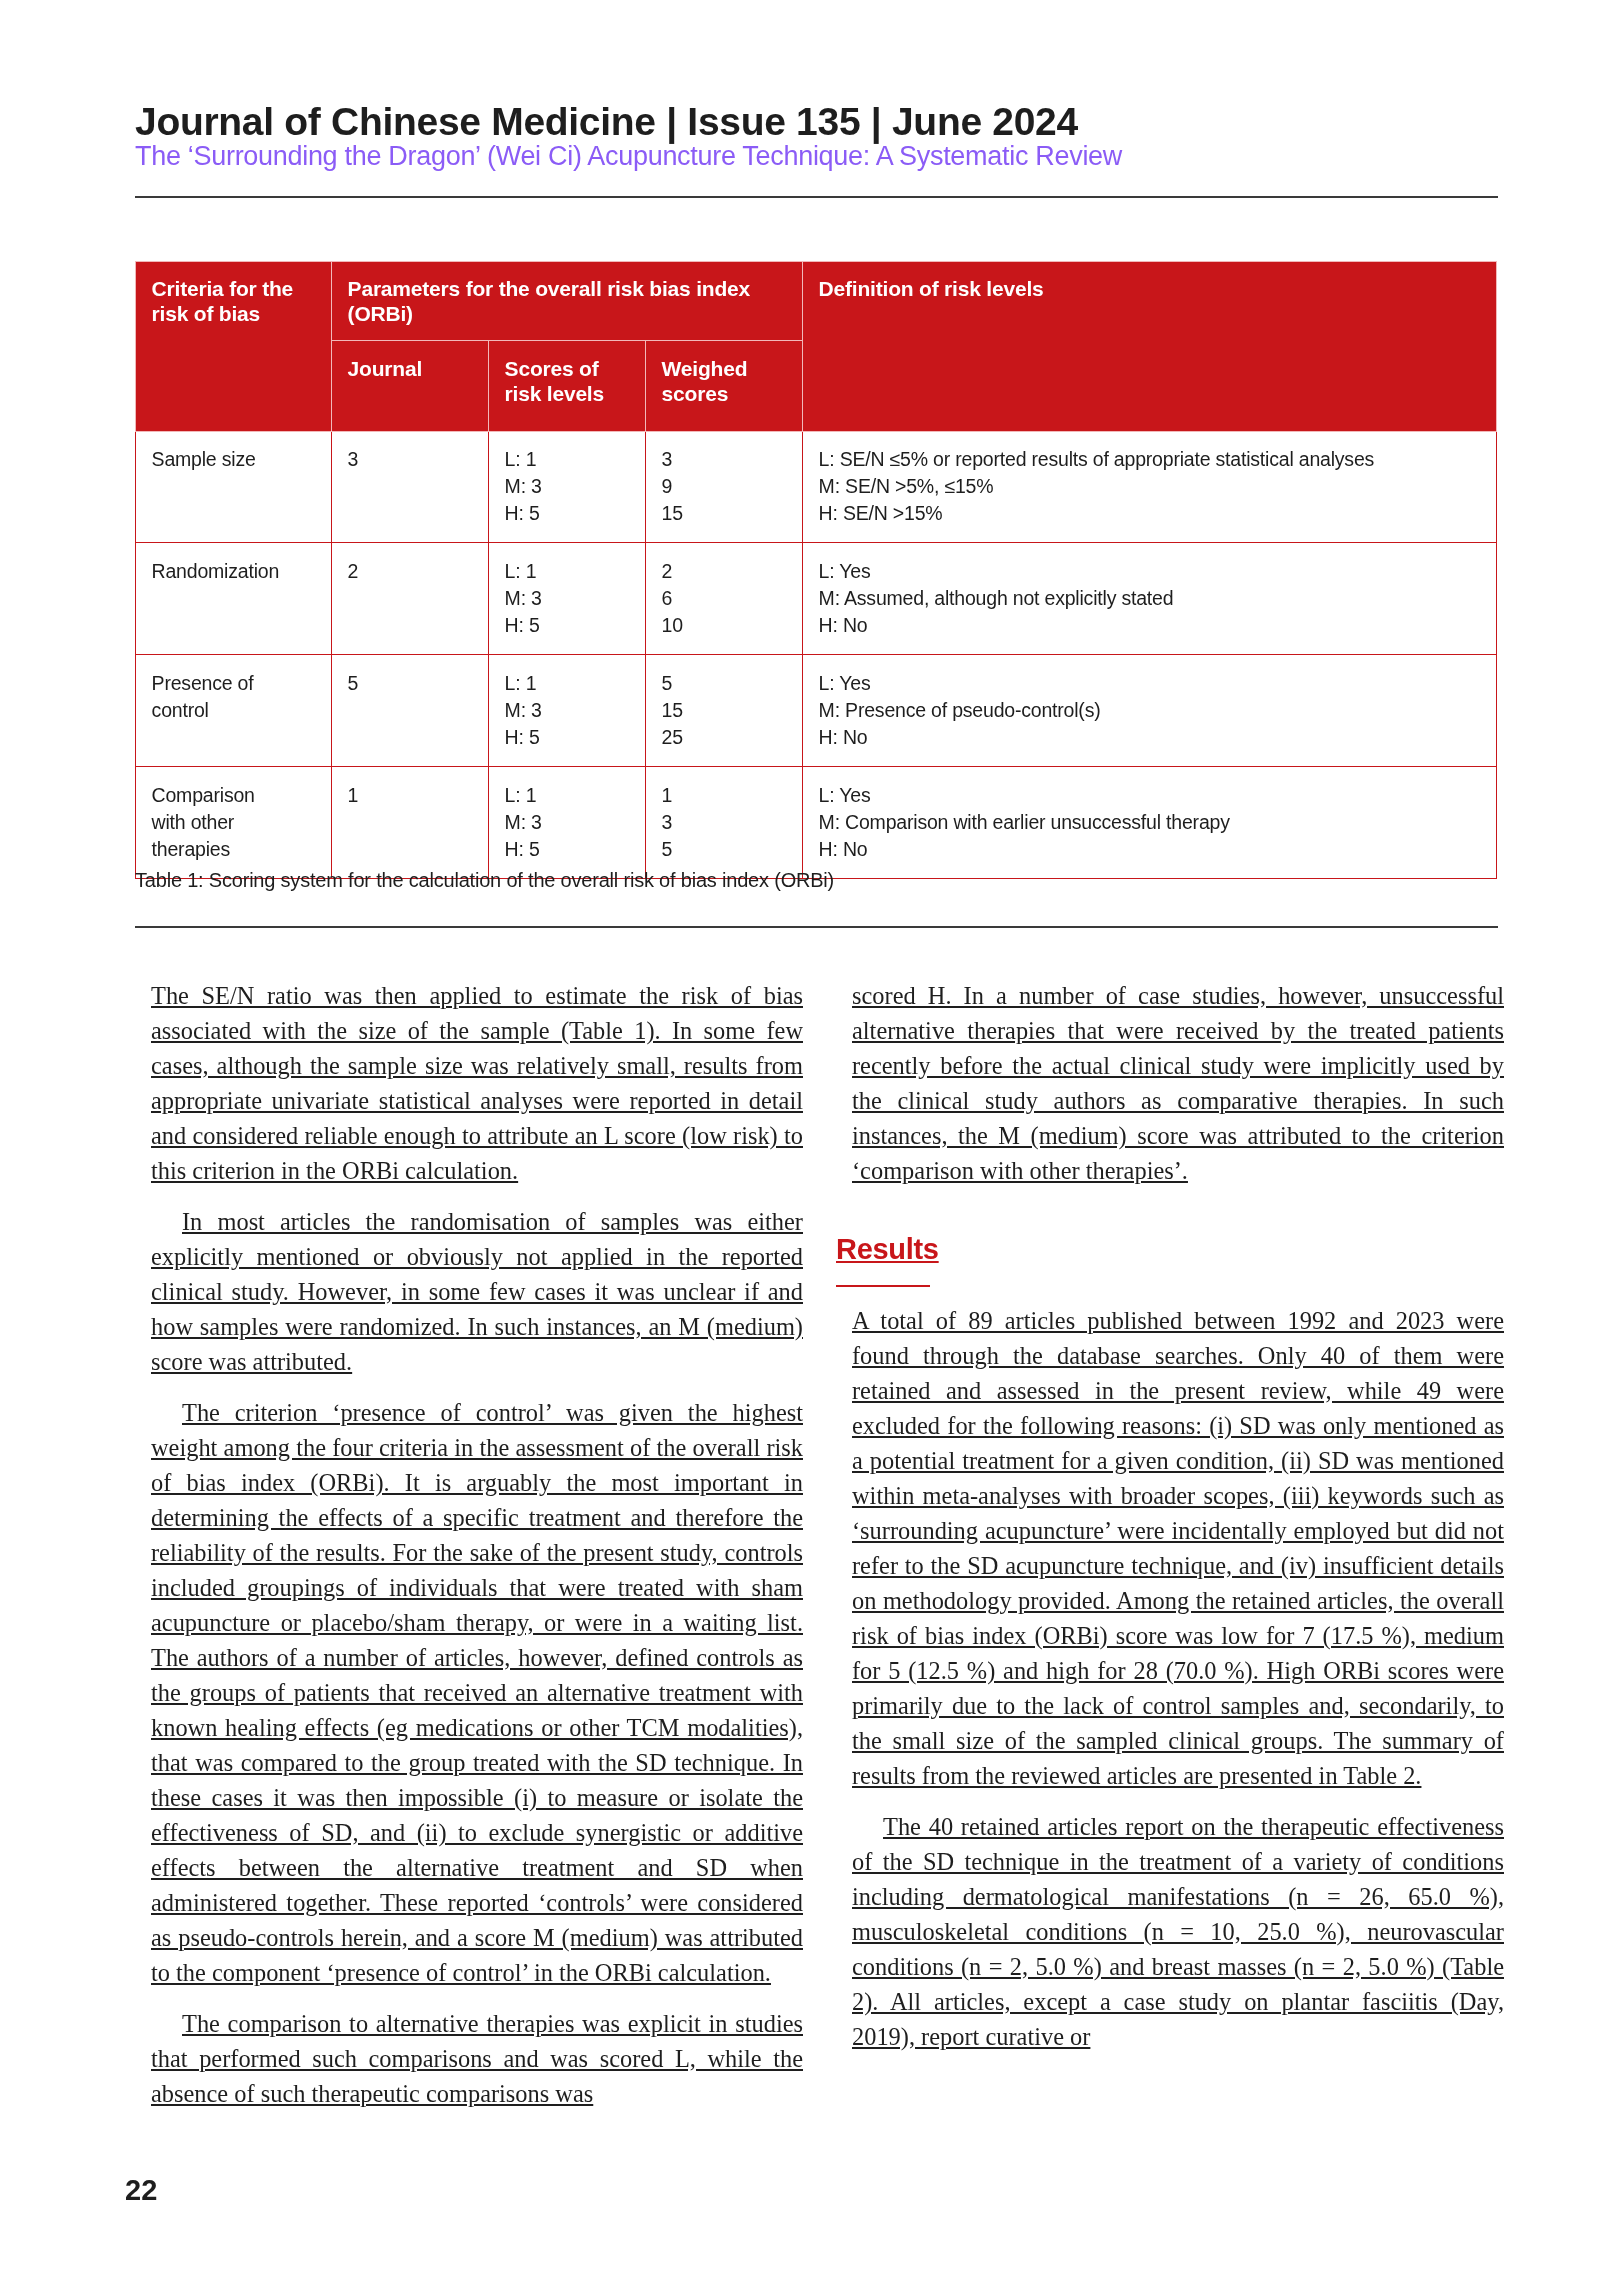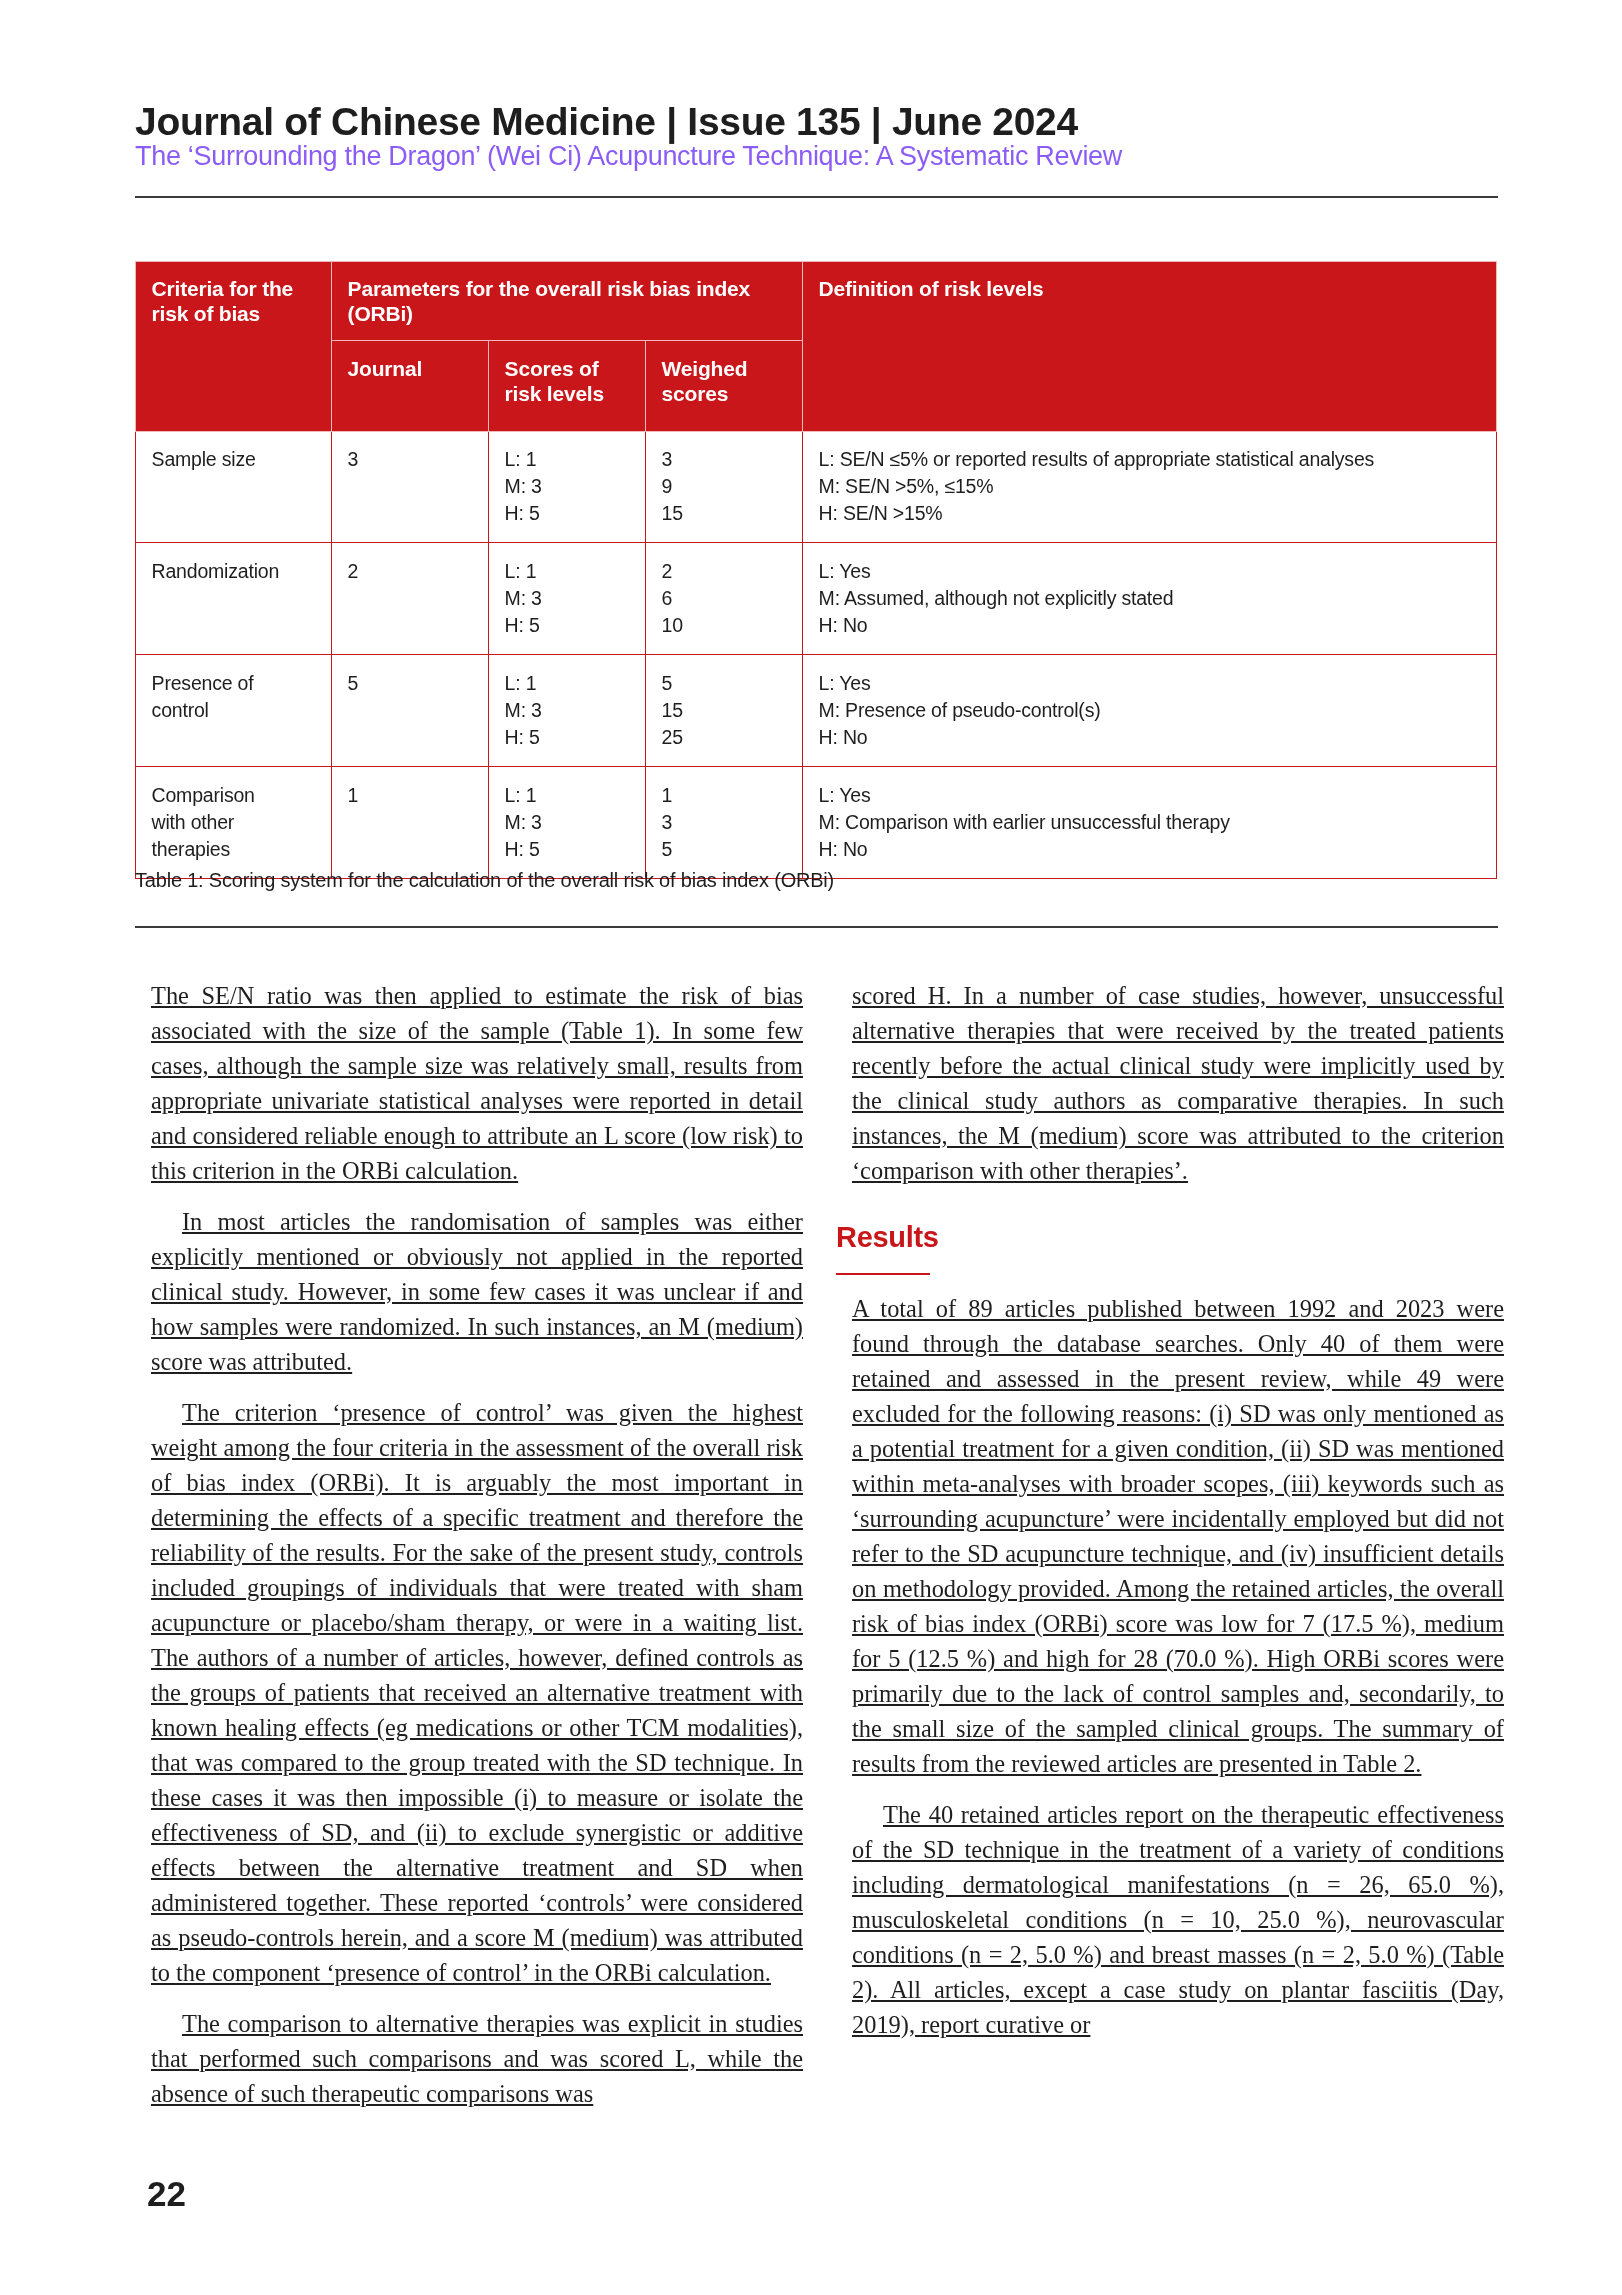--- a/index.html
+++ b/index.html
@@ -28,25 +28,25 @@
   table.orbi tbody tr { height: 104px; margin-top: 31px; }
 
   .caption { position: absolute; left: 135px; top: 869px; font-family: "Liberation Sans", sans-serif; font-size: 20px; color: #1e1e1e; letter-spacing: -0.2px; }
 
   .col { position: absolute; top: 962px; width: 684px; font-family: "Liberation Serif", serif; font-size: 24.4px; line-height: 35px; color: #1e1e1e; text-align: justify; }
   .col.left { left: 135px; }
   .col.right { left: 836px; }
   .col p { margin: 16px; text-indent: 0; text-decoration: underline; }
   .col p.ind { text-indent: 31px; }
 
-  .results-head { font-family: "Liberation Sans", sans-serif; font-weight: bold; font-size: 29px; color: #c8161a; letter-spacing: -0.3px; margin-top: 30px; line-height: 39px; }
+  .results-head { font-family: "Liberation Sans", sans-serif; font-weight: bold; font-size: 29px; color: #c8161a; letter-spacing: -0.3px; margin-top: 42px; line-height: 39px; text-decoration: underline; }
   .results-rule { width: 94px; height: 2px; background: #c8161a; margin-top: 15.6px; margin-bottom: 15.6px; }
   .sub-head { font-family: "Liberation Sans", sans-serif; font-weight: bold; font-size: 27px; color: #1e1e1e; letter-spacing: -0.3px; line-height: 32.5px; margin-bottom: 2.6px; }
 
-  .page-number { position: absolute; left: 147px; top: 2174px; font-family: "Liberation Sans", sans-serif; font-weight: bold; font-size: 35px; color: #1e1e1e; }
+  .page-number { position: absolute; left: 125px; top: 2174px; font-family: "Liberation Sans", sans-serif; font-weight: bold; font-size: 29px; color: #1e1e1e; }
 </style>
 </head>
 <body>
 
 <div class="page">
 
   <div class="header">
     <div class="journal-line">Journal of Chinese Medicine | Issue 135 | June 2024</div>
     <div class="article-title">The ‘Surrounding the Dragon’ (Wei Ci) Acupuncture Technique: A Systematic Review</div>
   </div>

